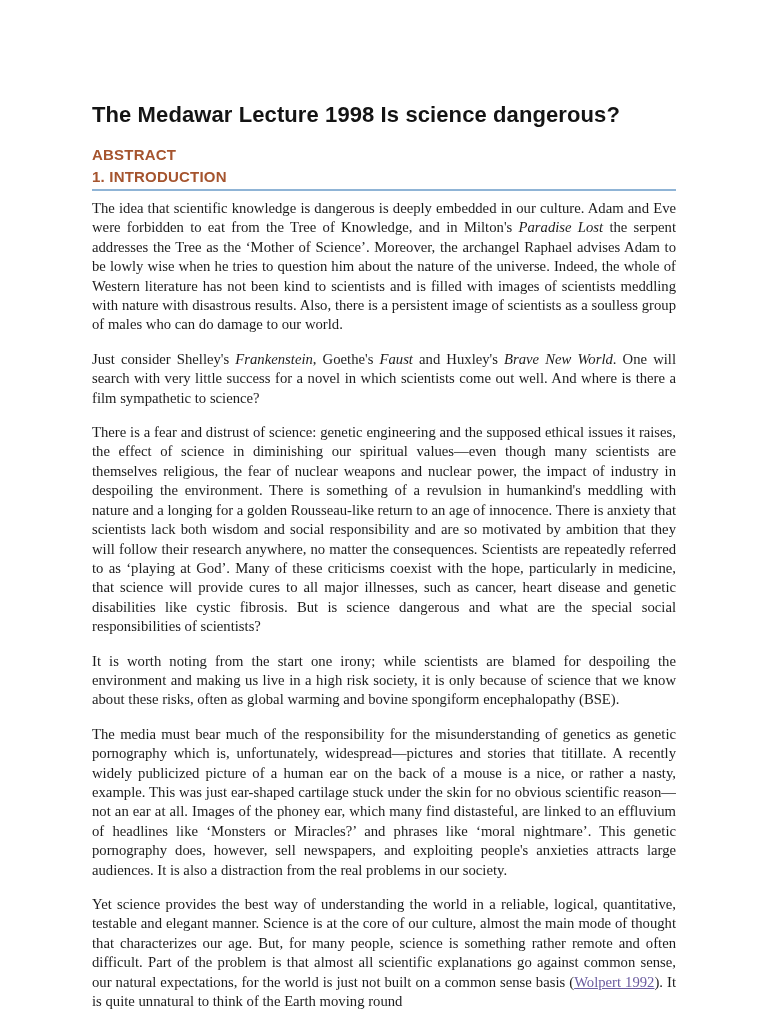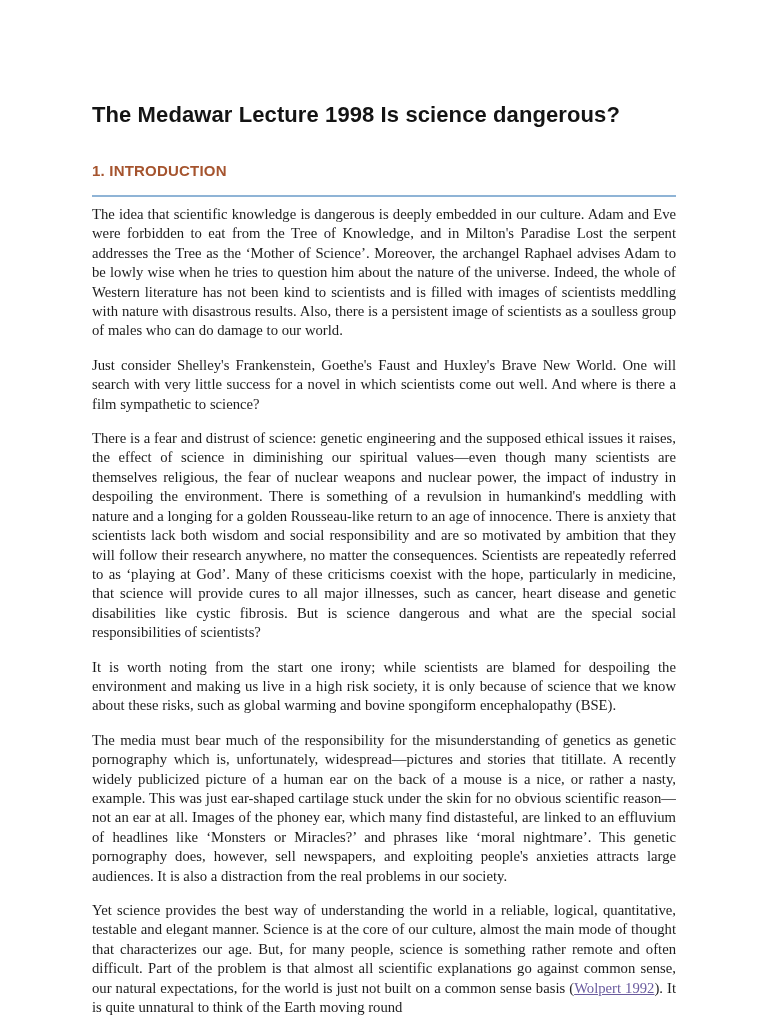--- a/index.html
+++ b/index.html
@@ -40,54 +40,55 @@
   .section-heading {
     font-family: "Liberation Sans", sans-serif;
     font-weight: bold;
     font-size: 15px;
     line-height: 17px;
     color: var(--heading);
     letter-spacing: 0.2px;
   }
   .heading-abstract { margin-top: 18px; }
   .heading-introduction {
-    margin-top: 34px;
-    padding-bottom: 16px;
+    margin-top: 5px;
+    padding-bottom: 4px;
     border-bottom: 2px solid var(--section_rule);
   }
   .body-paragraph {
     margin-top: 15px;
     font-size: 14.7px;
     line-height: 19.4px;
     text-align: justify;
   }
   .body-paragraph.first { margin-top: 8px; }
-  .body-paragraph span[data-name="italic-text-run"] { }
+  .body-paragraph span[data-name="italic-text-run"] { font-style: italic; }
   a.cite-link {
     color: var(--link);
     cursor: pointer;
   }
 </style>
 </head>
 <body>
 
 <div class="page" data-name="document-page">
   <div class="doc-content" data-name="document-content">
 
     <h1 class="doc-title" data-name="document-title">The Medawar Lecture 1998 Is science dangerous?</h1>
 
+    <h2 class="section-heading heading-abstract" data-name="abstract-heading">ABSTRACT</h2>
 
     <h2 class="section-heading heading-introduction" data-name="introduction-heading">1. INTRODUCTION</h2>
 
     <p class="body-paragraph first" data-name="paragraph-introduction-1"><span data-name="text-run">The idea that scientific knowledge is dangerous is deeply embedded in our culture. Adam and Eve were forbidden to eat from the Tree of Knowledge, and in Milton's </span><span data-name="italic-text-run">Paradise Lost</span><span data-name="text-run"> the serpent addresses the Tree as the ‘Mother of Science’. Moreover, the archangel Raphael advises Adam to be lowly wise when he tries to question him about the nature of the universe. Indeed, the whole of Western literature has not been kind to scientists and is filled with images of scientists meddling with nature with disastrous results. Also, there is a persistent image of scientists as a soulless group of males who can do damage to our world.</span></p>
 
     <p class="body-paragraph" data-name="paragraph-introduction-2"><span data-name="text-run">Just consider Shelley's </span><span data-name="italic-text-run">Frankenstein</span><span data-name="text-run">, Goethe's </span><span data-name="italic-text-run">Faust</span><span data-name="text-run"> and Huxley's </span><span data-name="italic-text-run">Brave New World</span><span data-name="text-run">. One will search with very little success for a novel in which scientists come out well. And where is there a film sympathetic to science?</span></p>
 
     <p class="body-paragraph" data-name="paragraph-introduction-3"><span data-name="text-run">There is a fear and distrust of science: genetic engineering and the supposed ethical issues it raises, the effect of science in diminishing our spiritual values—even though many scientists are themselves religious, the fear of nuclear weapons and nuclear power, the impact of industry in despoiling the environment. There is something of a revulsion in humankind's meddling with nature and a longing for a golden Rousseau-like return to an age of innocence. There is anxiety that scientists lack both wisdom and social responsibility and are so motivated by ambition that they will follow their research anywhere, no matter the consequences. Scientists are repeatedly referred to as ‘playing at God’. Many of these criticisms coexist with the hope, particularly in medicine, that science will provide cures to all major illnesses, such as cancer, heart disease and genetic disabilities like cystic fibrosis. But is science dangerous and what are the special social responsibilities of scientists?</span></p>
 
-    <p class="body-paragraph" data-name="paragraph-introduction-4"><span data-name="text-run">It is worth noting from the start one irony; while scientists are blamed for despoiling the environment and making us live in a high risk society, it is only because of science that we know about these risks, such as global warming and bovine spongiform encephalopathy (BSE).</span></p>
+    <p class="body-paragraph" data-name="paragraph-introduction-4"><span data-name="text-run">It is worth noting from the start one irony; while scientists are blamed for despoiling the environment and making us live in a high risk society, it is only because of science that we know about these risks, often as global warming and bovine spongiform encephalopathy (BSE).</span></p>
 
     <p class="body-paragraph" data-name="paragraph-introduction-5"><span data-name="text-run">The media must bear much of the responsibility for the misunderstanding of genetics as genetic pornography which is, unfortunately, widespread—pictures and stories that titillate. A recently widely publicized picture of a human ear on the back of a mouse is a nice, or rather a nasty, example. This was just ear-shaped cartilage stuck under the skin for no obvious scientific reason—not an ear at all. Images of the phoney ear, which many find distasteful, are linked to an effluvium of headlines like ‘Monsters or Miracles?’ and phrases like ‘moral nightmare’. This genetic pornography does, however, sell newspapers, and exploiting people's anxieties attracts large audiences. It is also a distraction from the real problems in our society.</span></p>
 
     <p class="body-paragraph" data-name="paragraph-introduction-6"><span data-name="text-run">Yet science provides the best way of understanding the world in a reliable, logical, quantitative, testable and elegant manner. Science is at the core of our culture, almost the main mode of thought that characterizes our age. But, for many people, science is something rather remote and often difficult. Part of the problem is that almost all scientific explanations go against common sense, our natural expectations, for the world is just not built on a common sense basis (</span><a class="cite-link" href="#" data-name="citation-link-wolpert-1992">Wolpert 1992</a><span data-name="text-run">). It is quite unnatural to think of the Earth moving round</span></p>
 
   </div>
 </div>
 
 </body></html>

